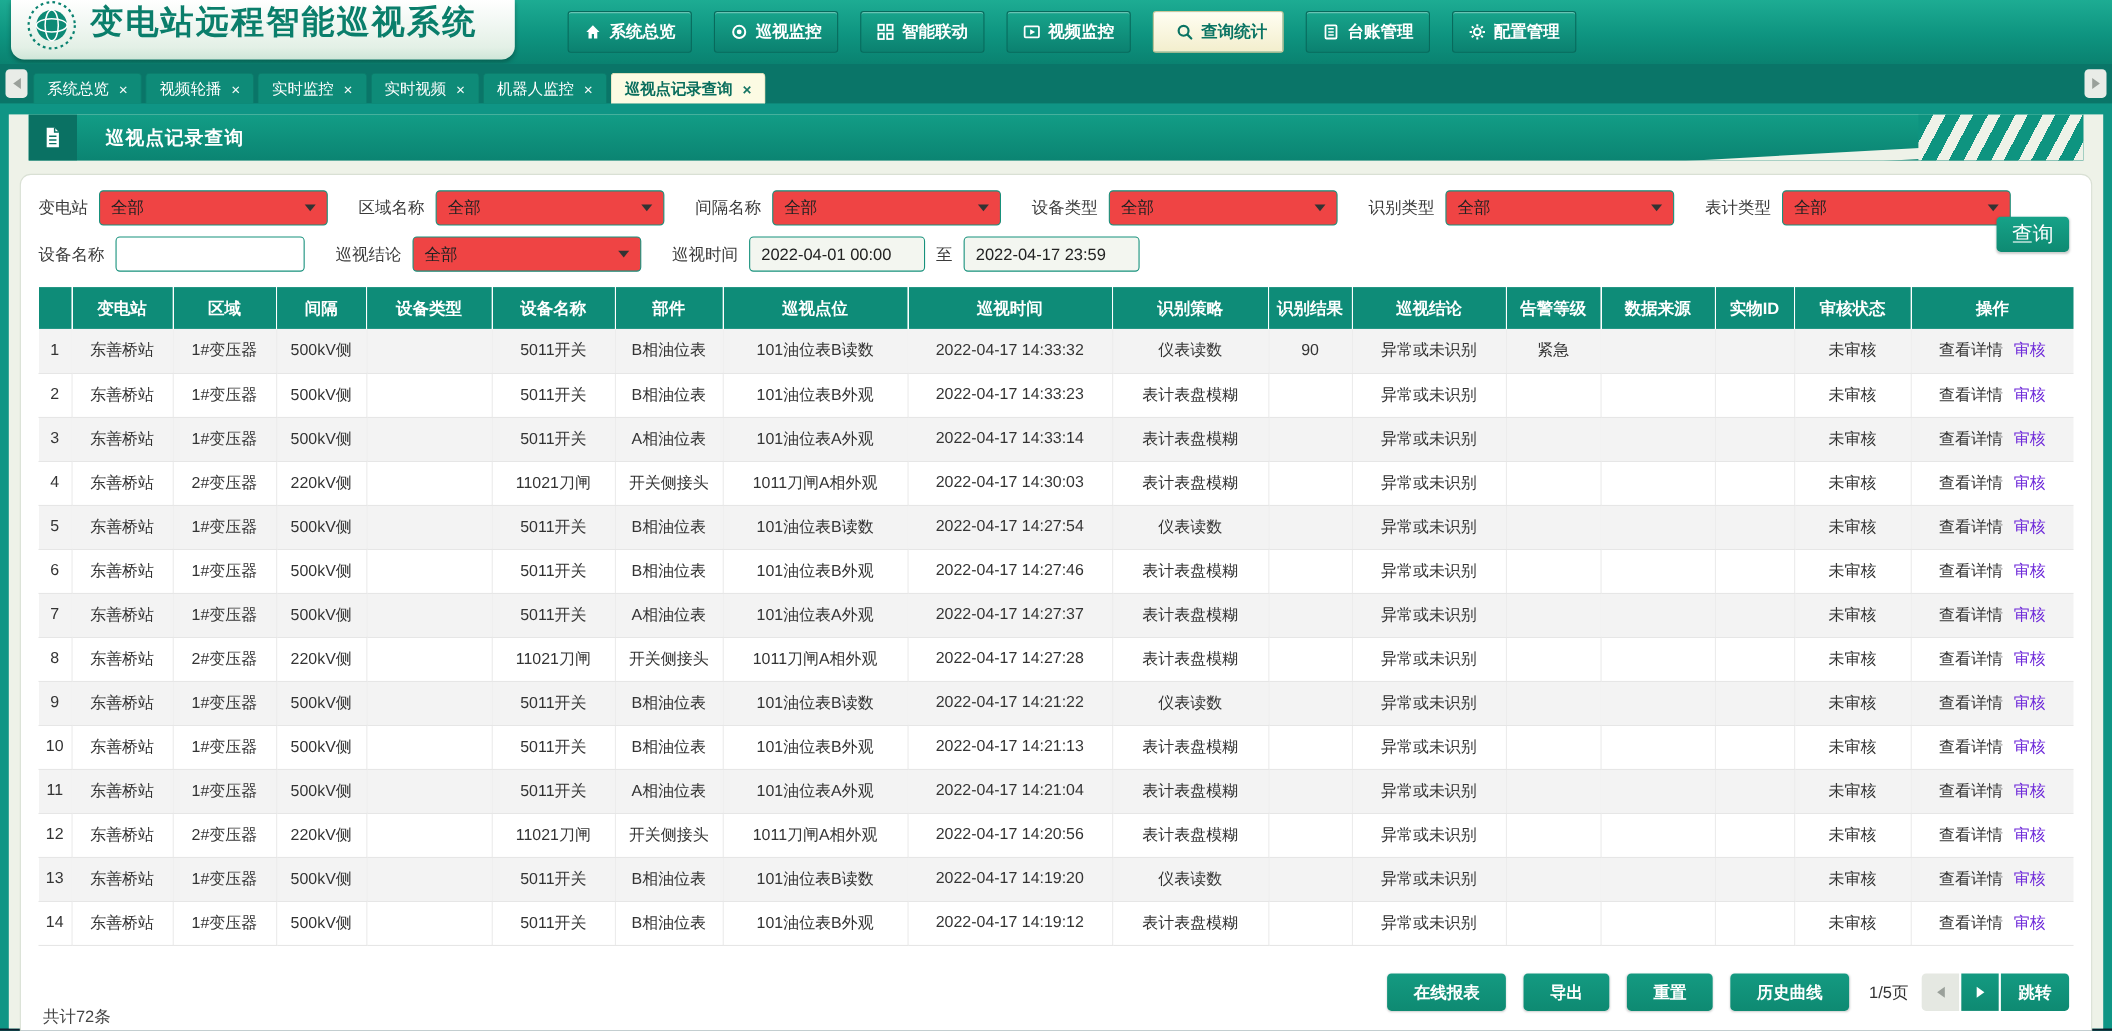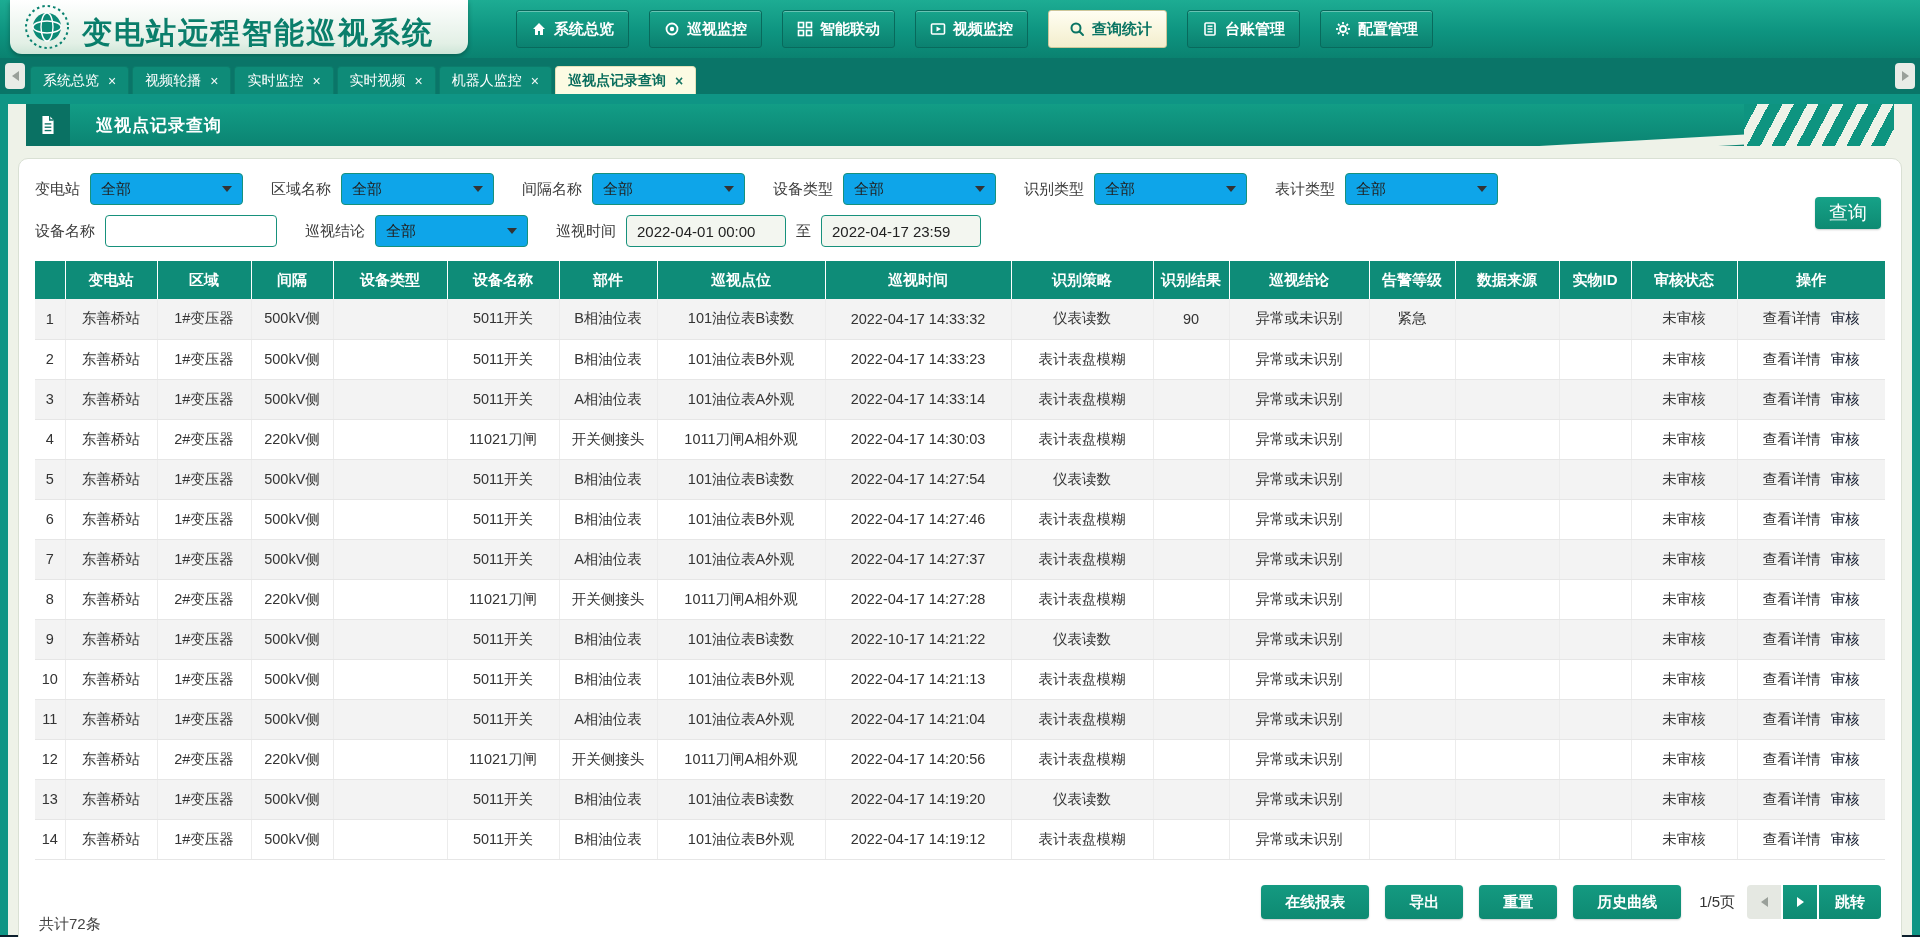--- a/index.html
+++ b/index.html
@@ -4,21 +4,21 @@
 <style>
   * { margin:0; padding:0; box-sizing:border-box; }
   html,body { width:1920px; height:937px; overflow:hidden;
     font-family:"Liberation Sans","DejaVu Sans",sans-serif; background:#0f9585; }
 
   
   .header { height:58px; display:flex; align-items:center;
     background:linear-gradient(180deg,#1dac93 0%,#0e9480 55%,#0a8270 100%); position:relative; }
   .logo-panel { margin-left:10px; height:54px; align-self:flex-start;
     border-radius:0 0 12px 12px; background:linear-gradient(180deg,#ffffff 0%,#e3f0e6 80%,#cfe6d8 100%);
-    display:flex; align-items:flex-end; gap:12px; padding:0 34px 0 14px;
+    display:flex; align-items:flex-start; gap:12px; padding:0 34px 0 14px;
     box-shadow:0 2px 5px rgba(0,0,0,.3); }
   .app-title { font-size:30px; font-weight:bold; color:#0a7e6b; letter-spacing:2px; white-space:nowrap; }
   .nav { display:flex; gap:20px; margin-left:48px; }
   .nav-btn { height:38px; padding:0 14px; display:flex; align-items:center; gap:7px;
     background:linear-gradient(180deg,#17a48b 0%,#0b8170 100%);
     border:1px solid #086a5c; box-shadow:inset 0 1px 0 rgba(255,255,255,.35);
     border-radius:3px; color:#fff; font-size:15px; font-weight:bold; cursor:pointer; white-space:nowrap; }
   .nav-btn svg { flex:0 0 auto; }
   .nav-btn.active { background:linear-gradient(180deg,#fffef2 0%,#f3eecd 100%);
     color:#0a7463; border-color:#cdc79a;padding-left:20px; }
@@ -62,22 +62,22 @@
   .title-stripes { position:absolute; right:0; top:0; height:100%; width:150px;
     background:repeating-linear-gradient(118deg,#0e9480 0 12px,#eef2e8 12px 22px); }
 
   
   .panel { margin:12px 10px 0; background:#ffffff; border:1px solid #d9e0d4;
     border-radius:10px; padding:14px 16px 0; position:relative; }
   .filters-row { display:flex; align-items:center; }
   .filters-row + .filters-row { margin-top:10px; }
   .fgroup { display:flex; align-items:center; margin-right:28px; }
   .flabel { font-size:15px; color:#3b3b3b; margin-right:10px; white-space:nowrap; }
-  .select { width:153px; height:32px; border:1px solid #17917c; border-radius:4px;
-    background:#0ea5e9; display:flex; align-items:center; padding:0 10px; cursor:pointer; }
+  .select { width:208px; height:32px; border:1px solid #17917c; border-radius:4px;
+    background:#ef4444; display:flex; align-items:center; padding:0 10px; cursor:pointer; }
   .select .val { flex:1; font-size:15px; color:#222; }
   .chev { width:0; height:0; border-left:5px solid transparent; border-right:5px solid transparent;
     border-top:6px solid #333; }
   .text-input { width:172px; height:32px; border:1px solid #17917c; border-radius:4px;
     padding:0 10px; font-size:15px; color:#222; background:#fff;
     font-family:"Liberation Sans","DejaVu Sans",sans-serif; }
   .date-input { background:#f3f6f0; width:160px; }
   .to-label { font-size:15px; color:#3b3b3b; margin:0 10px; }
   .query-btn { position:absolute; top:38px; right:20px; width:66px; height:32px;
     background:linear-gradient(180deg,#16a288,#0e8a72); color:#fff; border:none;
@@ -87,21 +87,21 @@
   table.records { width:100%; border-collapse:collapse; table-layout:fixed; margin-top:14px; }
   .records thead th { background:#0e8c78; color:#fff; height:38px; font-size:15px; font-weight:bold;
     border-right:1px solid rgba(255,255,255,.22); white-space:nowrap; overflow:hidden; }
   .records thead th:last-child { border-right:none; }
   .records tbody td { height:40px; font-size:14.5px; color:#333; text-align:center;
     border-bottom:1px solid #e6e6e6; border-right:1px solid #ececec;
     white-space:nowrap; overflow:hidden; }
   .records tbody td:last-child { border-right:none; }
   .records tbody tr.alt { background:#f3f3f3; }
   .detail-link { color:#333; cursor:pointer; margin-right:10px; }
-  .audit-link { color:#0f172a; cursor:pointer; }
+  .audit-link { color:#6d28d9; cursor:pointer; }
 
   
   .panel-footer { display:flex; align-items:center; padding:11px 4px 12px; }
   .total { font-size:15px; color:#444;margin-top:44px; }
   .footer-right { margin-left:auto; display:flex; align-items:center; }
   .footer-btn { height:34px; padding:0 24px; margin-left:16px; border:none; border-radius:4px;
     background:linear-gradient(180deg,#149a81,#0e8a72); color:#fff; font-size:15px;
     font-weight:bold; cursor:pointer; box-shadow:0 1px 2px rgba(0,0,0,.2); }
   .page-indicator { margin:0 12px 0 18px; font-size:15px; color:#333; }
   .pager { display:flex; align-items:center; }
@@ -515,21 +515,21 @@
           </tr>
           <tr class="alt">
             <td>9</td>
             <td>东善桥站</td>
             <td>1#变压器</td>
             <td>500kV侧</td>
             <td></td>
             <td>5011开关</td>
             <td>B相油位表</td>
             <td>101油位表B读数</td>
-            <td>2022-10-17 14:21:22</td>
+            <td>2022-04-17 14:21:22</td>
             <td>仪表读数</td>
             <td></td>
             <td>异常或未识别</td>
             <td></td>
             <td></td>
             <td></td>
             <td>未审核</td>
             <td><span class="detail-link">查看详情</span><span class="audit-link">审核</span></td>
           </tr>
           <tr>

